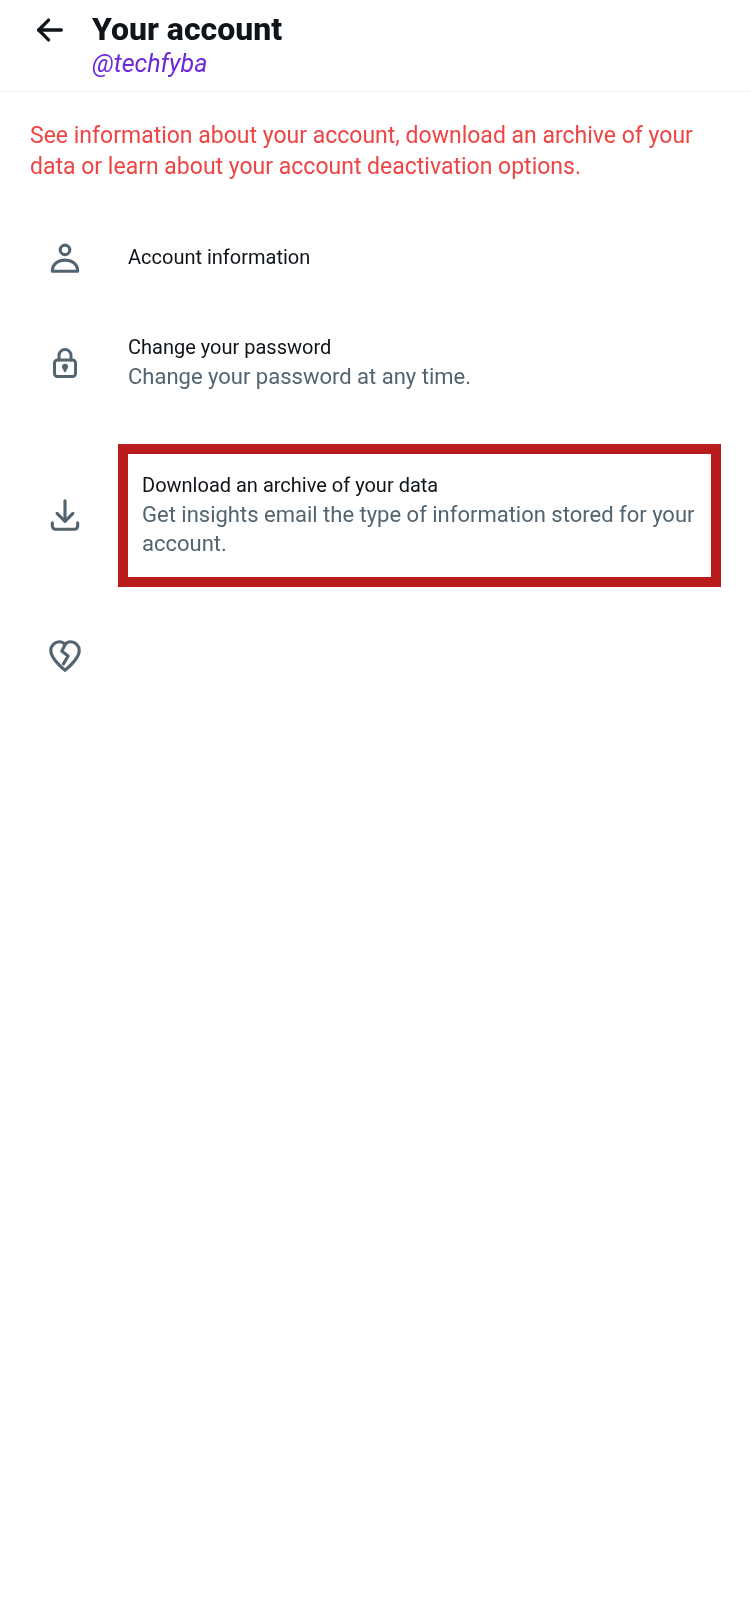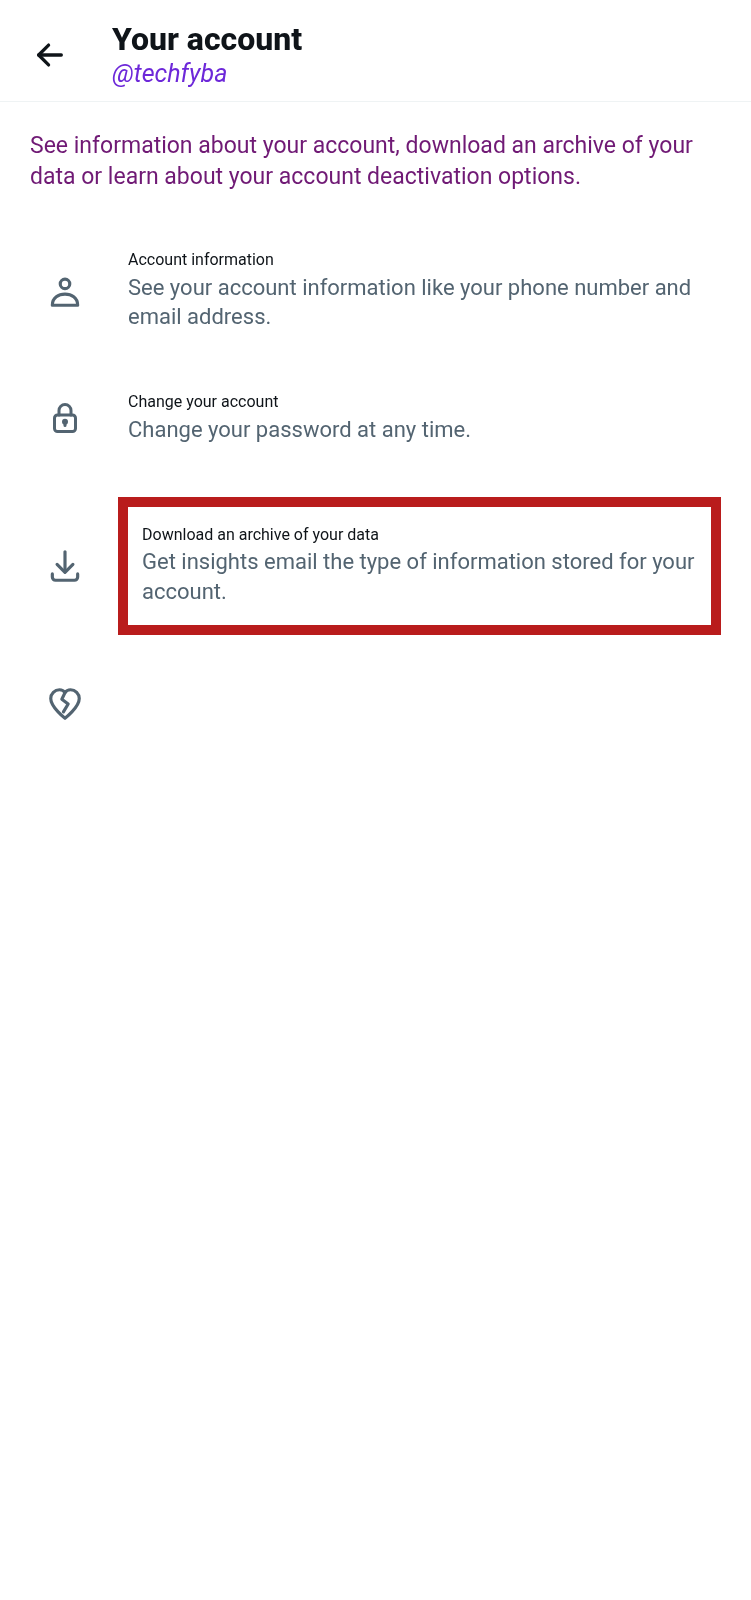--- a/index.html
+++ b/index.html
@@ -5,25 +5,24 @@
     * { margin: 0; padding: 0; box-sizing: border-box; }
     body {
       width: 751px;
       height: 1600px;
       font-family: -apple-system, BlinkMacSystemFont, "Segoe UI", Roboto, Helvetica, Arial, sans-serif;
       background: #fff;
       color: #0f1419;
     }
     .header {
       display: flex;
-      align-items: center;
+      align-items: flex-start;
       padding: 10px 20px 10px 30px;
       border-bottom: 1px solid #eff3f4;
-      gap: 42px;
-      margin-top: 10px;
+      gap: 22px;
     }
     .back-btn {
       width: 40px;
       height: 40px;
       display: flex;
       align-items: center;
       justify-content: center;
       cursor: pointer;
     }
     .header-titles { display: flex; flex-direction: column; }
@@ -35,21 +34,21 @@
     }
     .subtitle {
       font-size: 25px;
       color: #6d28d9;
       line-height: 1.3;
       font-style: italic;
     }
     .description {
       padding: 28px 30px 28px 30px;
       font-size: 23px;
-      color: #701a75;
+      color: #ef4444;
       line-height: 1.35;
     }
     .menu-item {
       display: flex;
       align-items: center;
       padding: 22px 30px 22px 30px;
       gap: 18px;
       cursor: pointer;
     }
     .menu-icon {
@@ -61,21 +60,21 @@
       flex-shrink: 0;
     }
     .menu-text {
       flex: 1;
       display: flex;
       flex-direction: column;
       gap: 2px;
       padding: 8px 10px;
     }
     .menu-title {
-      font-size: 16px;
+      font-size: 20px;
       font-weight: 400;
       color: #0f1419;
       line-height: 1.3;
     }
     .menu-desc {
       font-size: 22px;
       color: #536471;
       line-height: 1.35;
     }
     .highlighted .menu-text {
@@ -104,35 +103,34 @@
 
 <div class="menu-item">
   <div class="menu-icon">
     <svg width="38" height="38" viewBox="0 0 24 24" fill="none" stroke="#536471" stroke-width="2" stroke-linecap="round" stroke-linejoin="round">
       <circle cx="12" cy="7.5" r="3"></circle>
       <path d="M4 21 C4 16 8 14 12 14 C16 14 20 16 20 21 Z"></path>
     </svg>
   </div>
   <div class="menu-text">
     <div class="menu-title">Account information</div>
-    <div class="menu-desc">See your account information like your phone number and email address.</div>
   </div>
 </div>
 
 <div class="menu-item">
   <div class="menu-icon">
     <svg width="36" height="36" viewBox="0 0 24 24" fill="none" stroke="#536471" stroke-width="2" stroke-linecap="round" stroke-linejoin="round">
       <rect x="5" y="10" width="14" height="11" rx="2"></rect>
       <path d="M8 10 V7 a4 4 0 0 1 8 0 v3"></path>
       <circle cx="12" cy="14.5" r="1" fill="#536471"></circle>
       <line x1="12" y1="15" x2="12" y2="17"></line>
     </svg>
   </div>
   <div class="menu-text">
-    <div class="menu-title">Change your account</div>
+    <div class="menu-title">Change your password</div>
     <div class="menu-desc">Change your password at any time.</div>
   </div>
 </div>
 
 <div class="menu-item highlighted">
   <div class="menu-icon">
     <svg width="38" height="38" viewBox="0 0 24 24" fill="none" stroke="#536471" stroke-width="2" stroke-linecap="round" stroke-linejoin="round">
       <path d="M12 3 v12"></path>
       <polyline points="7 11 12 16 17 11"></polyline>
       <path d="M4 17 v2 a2 2 0 0 0 2 2 h12 a2 2 0 0 0 2-2 v-2"></path>

